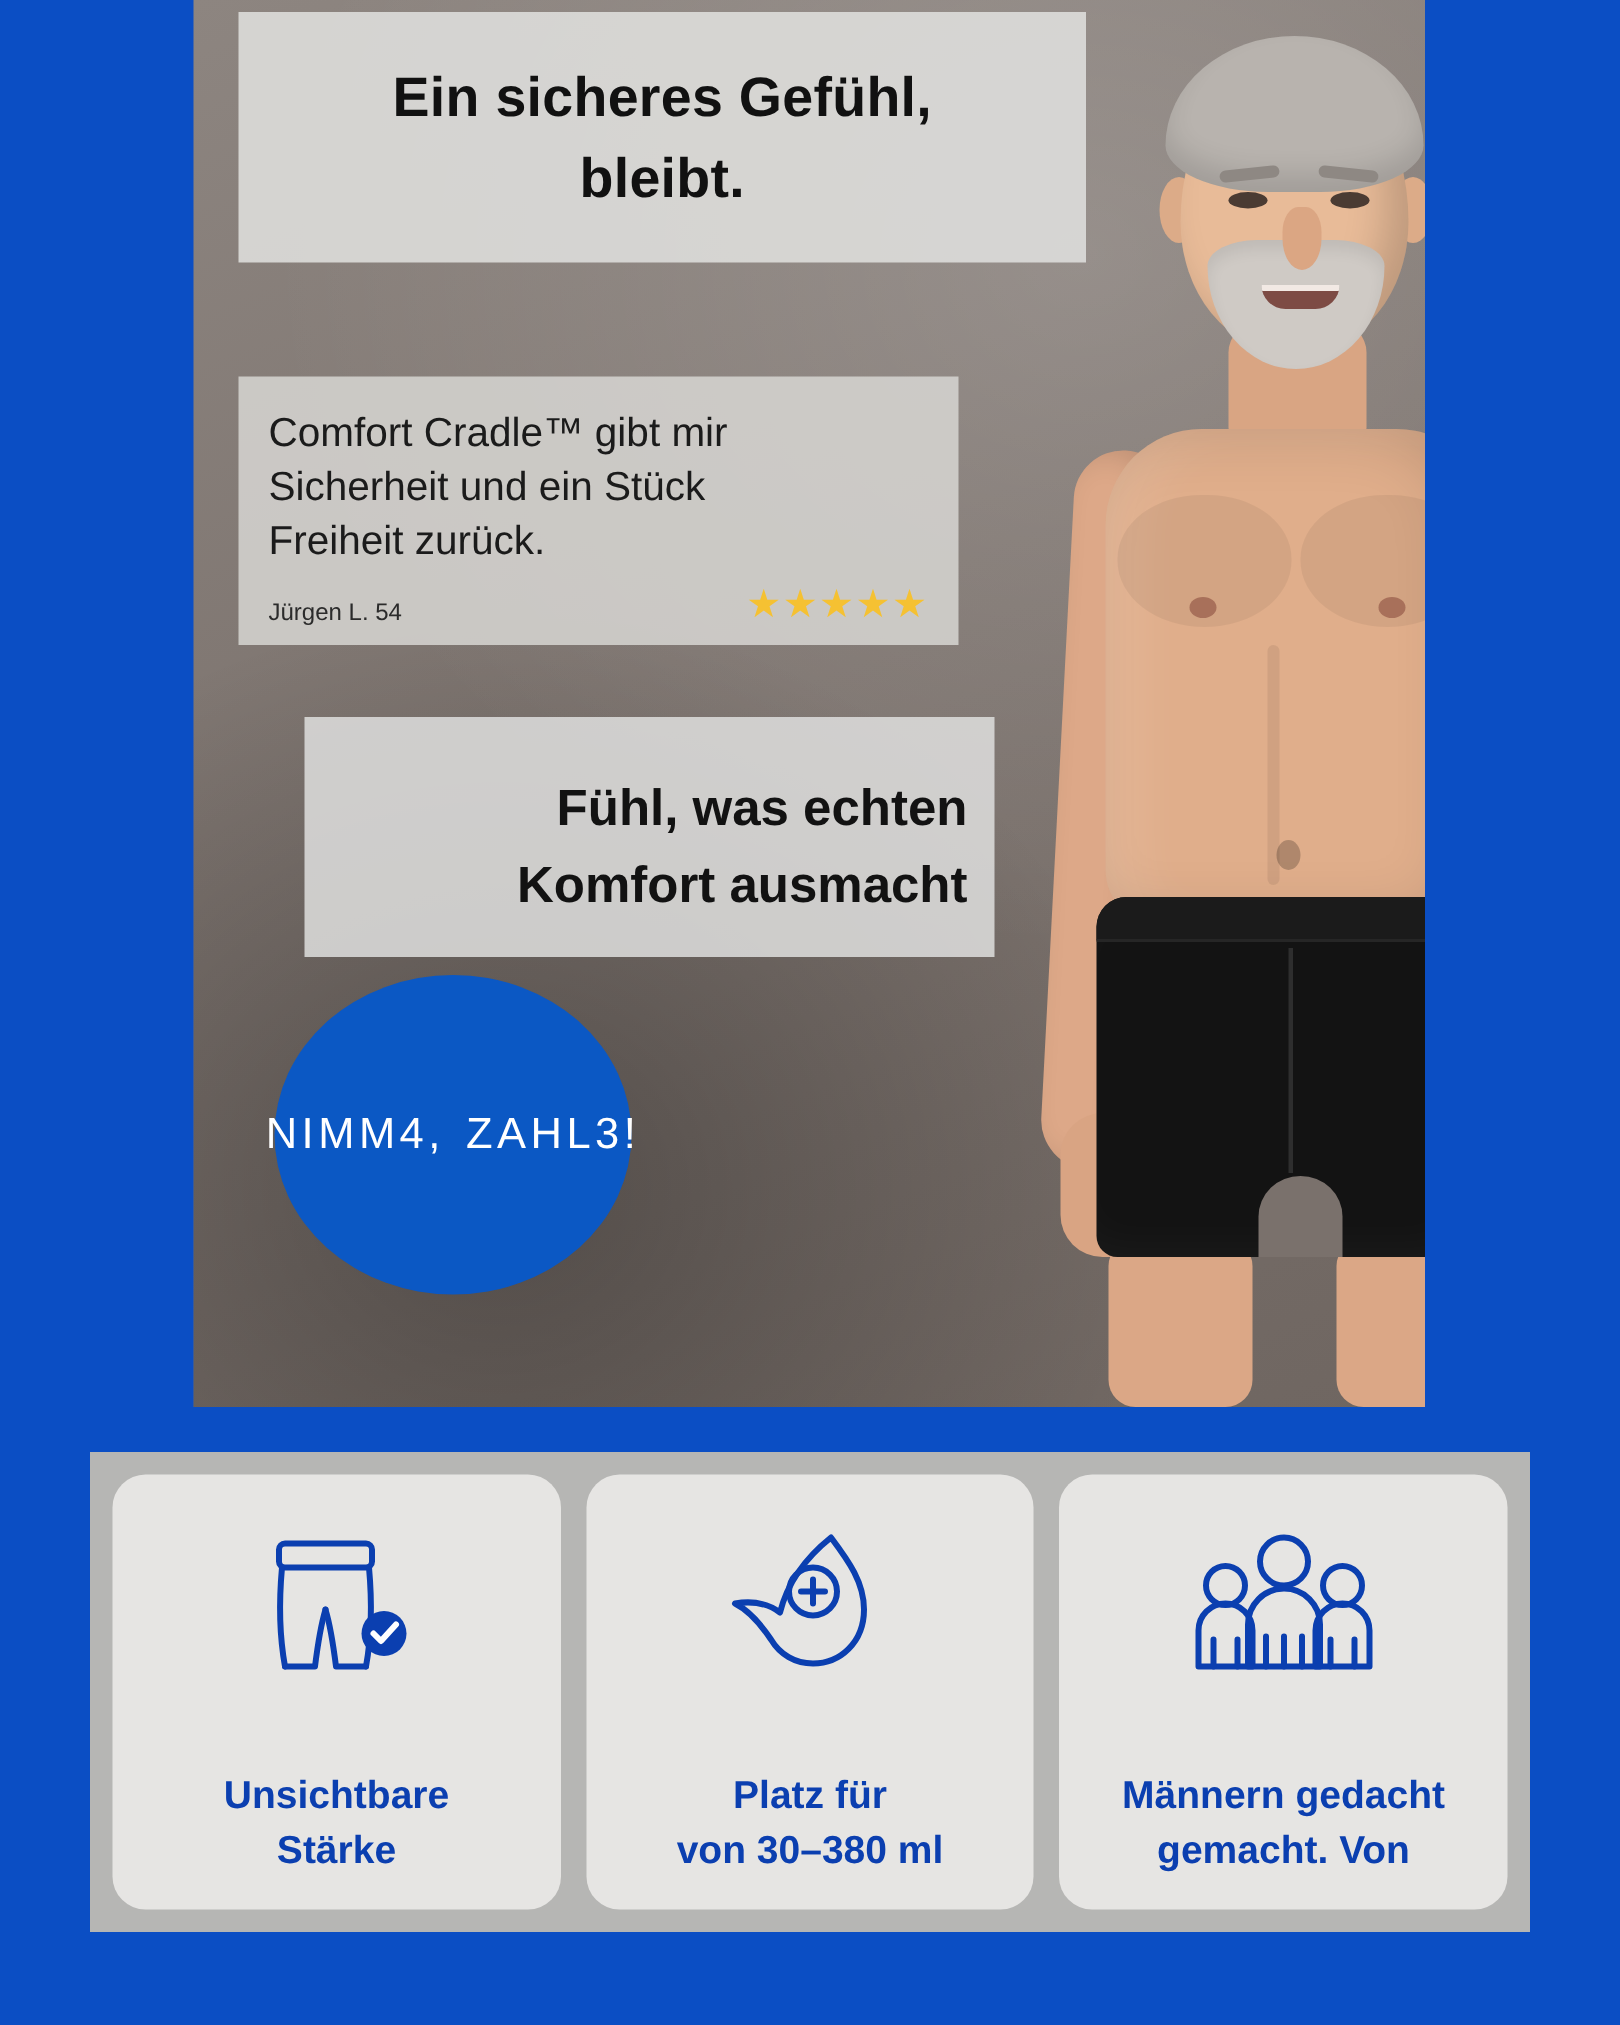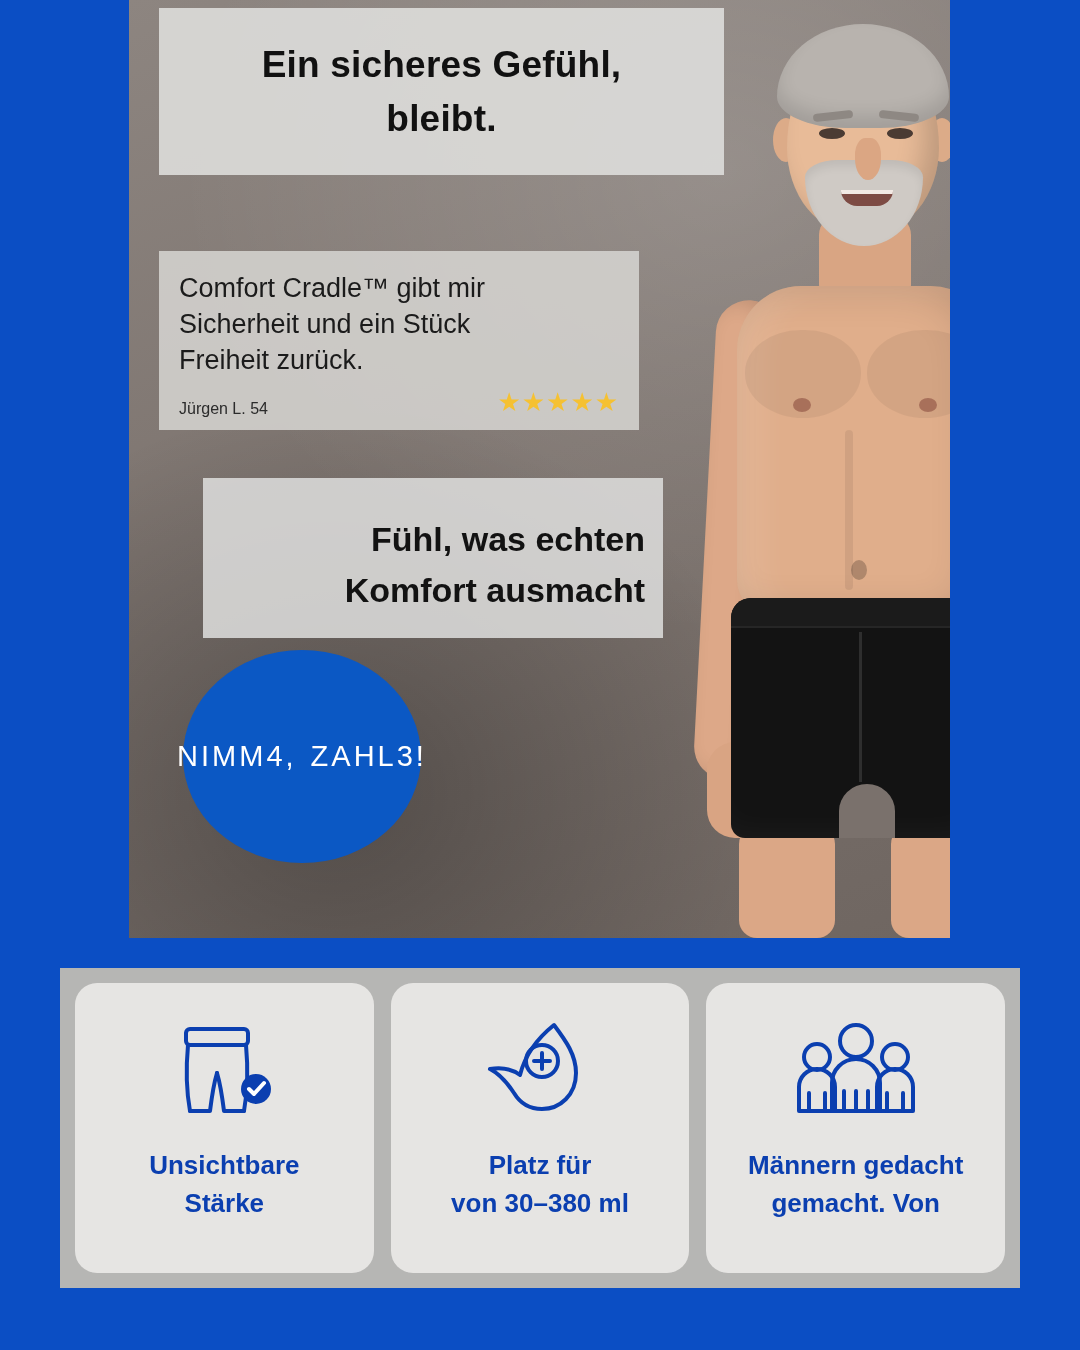--- a/index.html
+++ b/index.html
@@ -245,21 +245,21 @@
     background: #b6b6b4;
     display: flex;
     gap: 17px;
     padding: 15px;
   }
   .feature-card {
     flex: 1;
     background: #e6e5e3;
     border-radius: 22px;
     display: flex; flex-direction: column;
-    align-items: center; justify-content: flex-start;
+    align-items: center; justify-content: space-between;
     padding: 26px 14px 20px;
   }
   .feature-icon { height: 124px; display: flex; align-items: center; justify-content: center; }
   .feature-label {
     margin-top: 14px;
     text-align: center;
     color: #0b3fb0;
     font-weight: 700;
     font-size: 26px;
     line-height: 1.45;

